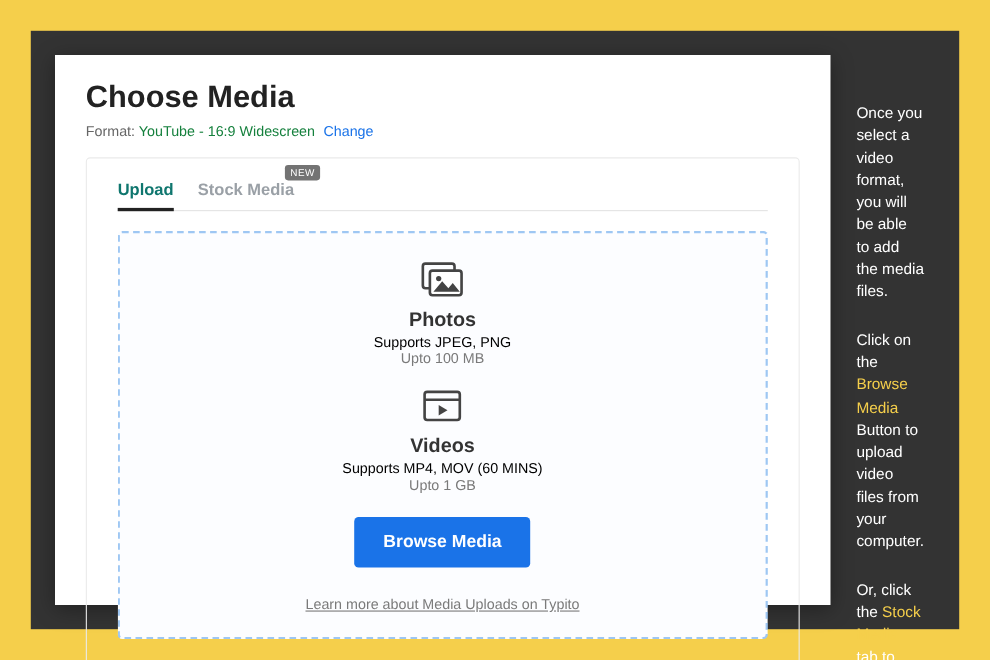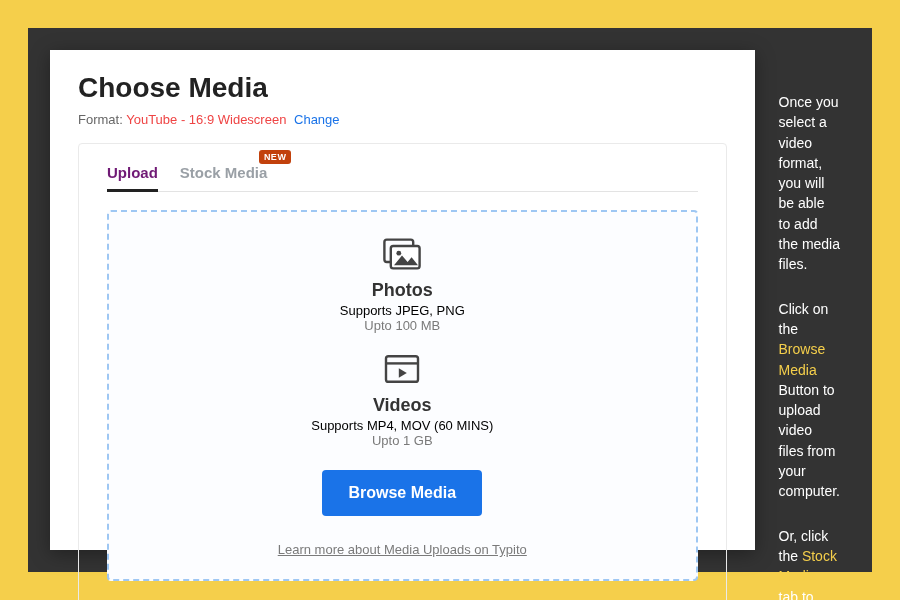--- a/index.html
+++ b/index.html
@@ -27,21 +27,21 @@
     font-size: 28px;
     font-weight: 600;
     color: #222;
     margin-top: 4px;
   }
   .format-line {
     margin-top: 8px;
     font-size: 13px;
     color: #666;
   }
-  .format-line .val { color: #ef4444; }
+  .format-line .val { color: #15803d; }
   .format-line .change { color: #1a73e8; margin-left: 4px; cursor: pointer; }
   .panel {
     margin-top: 16px;
     border: 1px solid #eaeaea;
     border-radius: 4px;
     padding: 12px 28px 24px 28px;
   }
   .tabs {
     display: flex;
     gap: 22px;
@@ -49,36 +49,36 @@
   }
   .tab {
     padding: 8px 0 10px 0;
     font-size: 15px;
     font-weight: 700;
     color: #9aa0a6;
     position: relative;
     cursor: pointer;
   }
   .tab.active {
-    color: #701a75;
+    color: #0f766e;
   }
   .tab.active::after {
     content: "";
     position: absolute;
     left: 0; right: 0; bottom: -1px;
     height: 3px;
     background: #222;
   }
   .badge {
     position: absolute;
     top: -6px; right: -24px;
-    background: #c2410c;
+    background: #737373;
     color: #fff;
     font-size: 9px;
-    font-weight: 700;
+    font-weight: 400;
     padding: 2px 5px;
     border-radius: 3px;
     letter-spacing: .5px;
   }
   .dropzone {
     margin-top: 18px;
     border: 2px dashed #9ec7f3;
     border-radius: 4px;
     padding: 26px 20px 22px 20px;
     background: #fcfdff;

